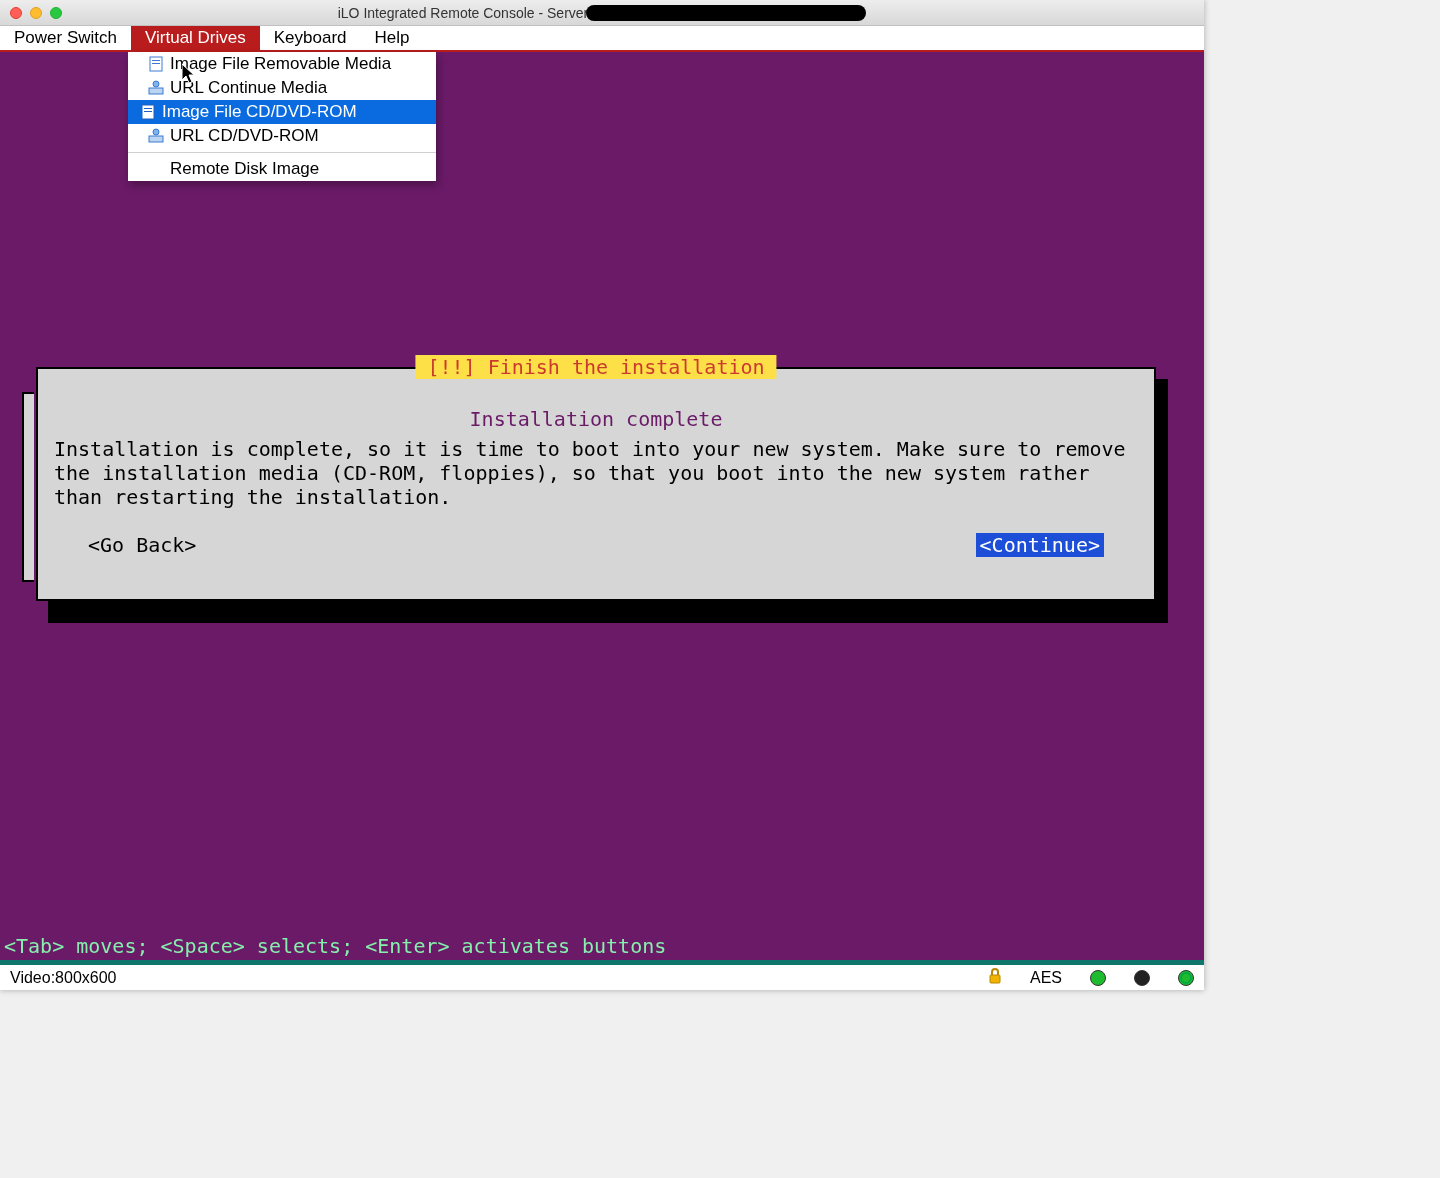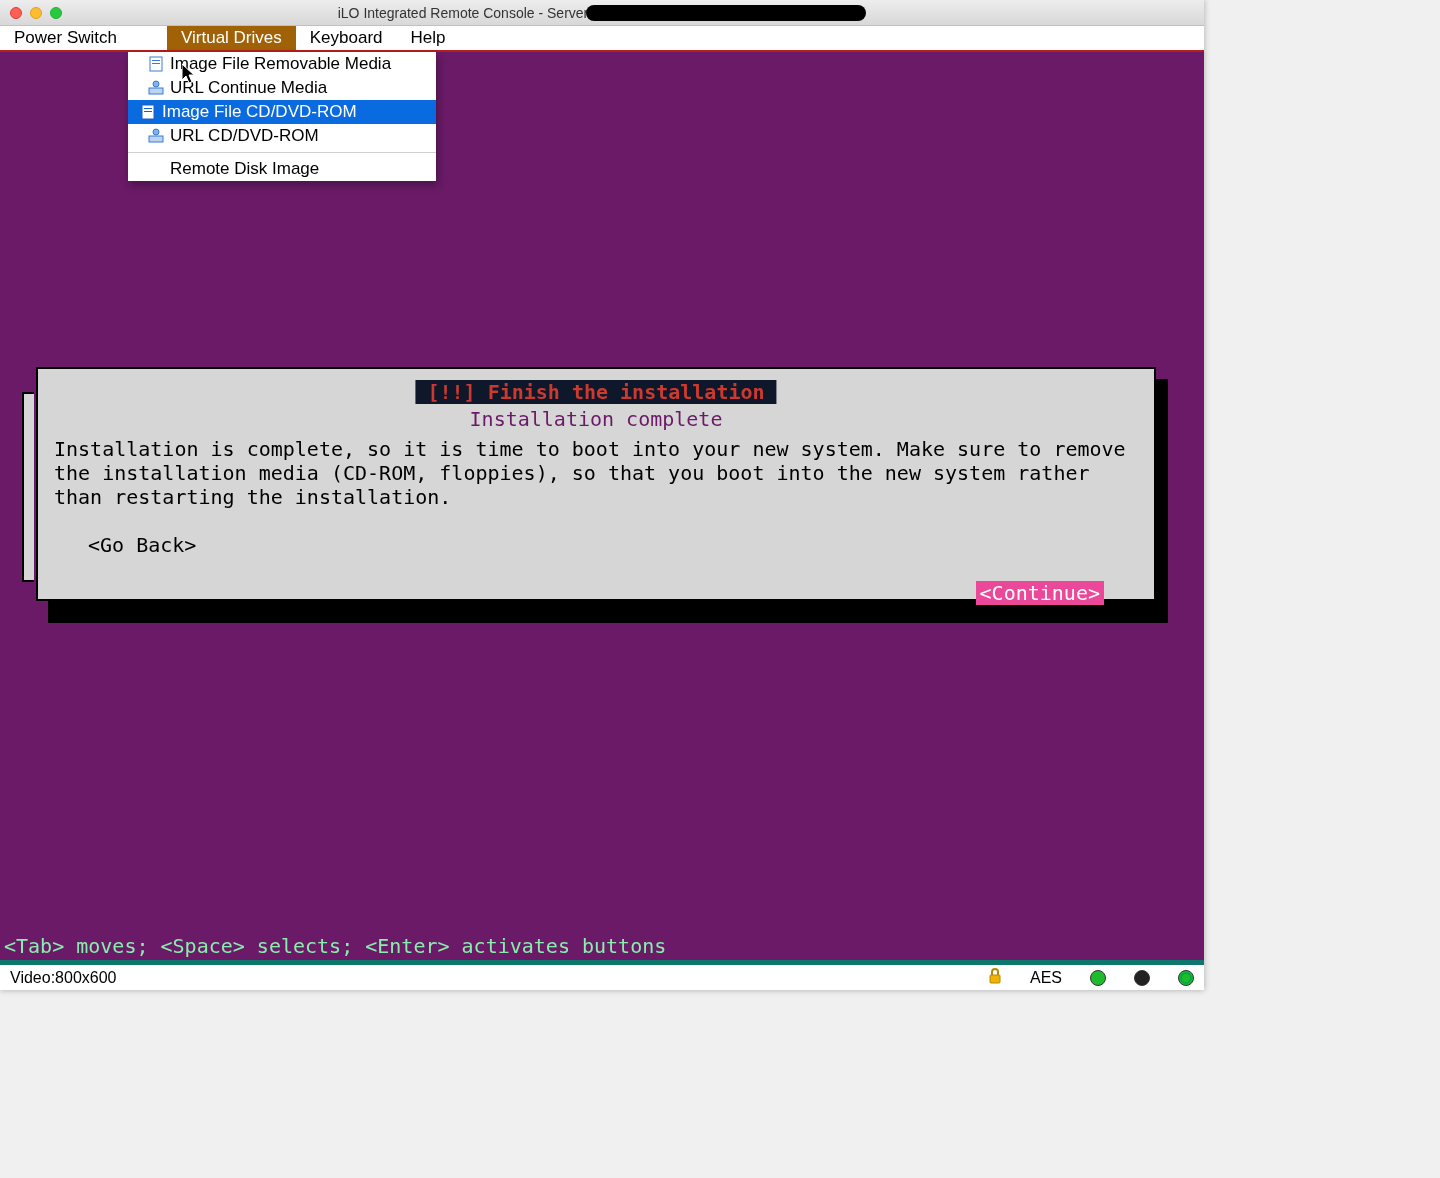--- a/index.html
+++ b/index.html
@@ -66,23 +66,22 @@
       position: relative;
       z-index: 10;
     }
     .menu-item {
       padding: 2px 14px;
       display: flex;
       align-items: center;
       cursor: default;
     }
     .menu-item.active {
-      background: #a16207;
+      background: #b91c1c;
       color: #fff;
-      margin-left: 36px;
     }
     .dropdown {
       position: absolute;
       top: 52px;
       left: 128px;
       width: 308px;
       background: #fff;
       box-shadow: 2px 4px 8px rgba(0,0,0,0.3);
       z-index: 20;
       font-size: 17px;
@@ -138,50 +137,48 @@
       width: 1120px; height: 234px;
       background: #d6d6d6;
       border: 2px solid #000;
       padding: 12px 16px;
     }
     .frame-title {
       position: absolute;
       top: -14px;
       left: 50%;
       transform: translateX(-50%);
-      background: #0f172a;
+      background: #fde047;
       padding: 0 12px;
       color: #cc3a2f;
-      font-weight: bold;
+      font-weight: normal;
       white-space: nowrap;
-      margin-top: 25px;
     }
     .installer-heading {
       text-align: center;
       color: #6a1a67;
       margin-top: 26px;
       margin-bottom: 6px;
     }
     .installer-body {
       color: #000;
       line-height: 1.2;
       white-space: pre-wrap;
     }
     .installer-buttons {
       display: flex;
       justify-content: space-between;
       margin-top: 24px;
       padding: 0 34px;
     }
     .btn-goback { color: #000; }
     .btn-continue {
-      background: #ec4899;
+      background: #1d4ed8;
       color: #fff;
       padding: 0 4px;
-      margin-top: 48px;
     }
     .hint-bar {
       position: absolute;
       left: 4px;
       bottom: 2px;
       color: #86efac;
       white-space: pre;
     }
     .side-ridge {
       position: absolute;

